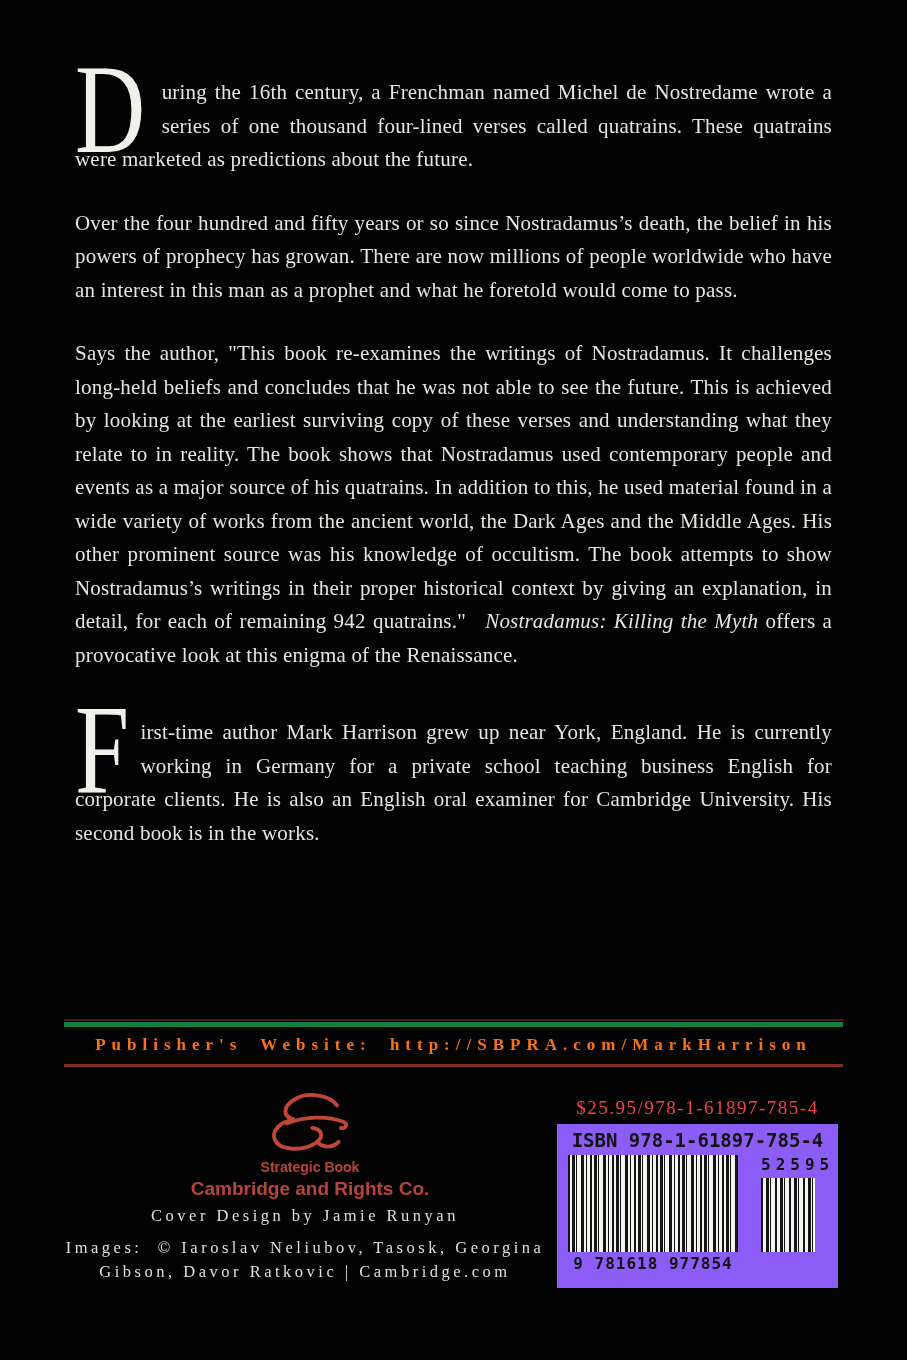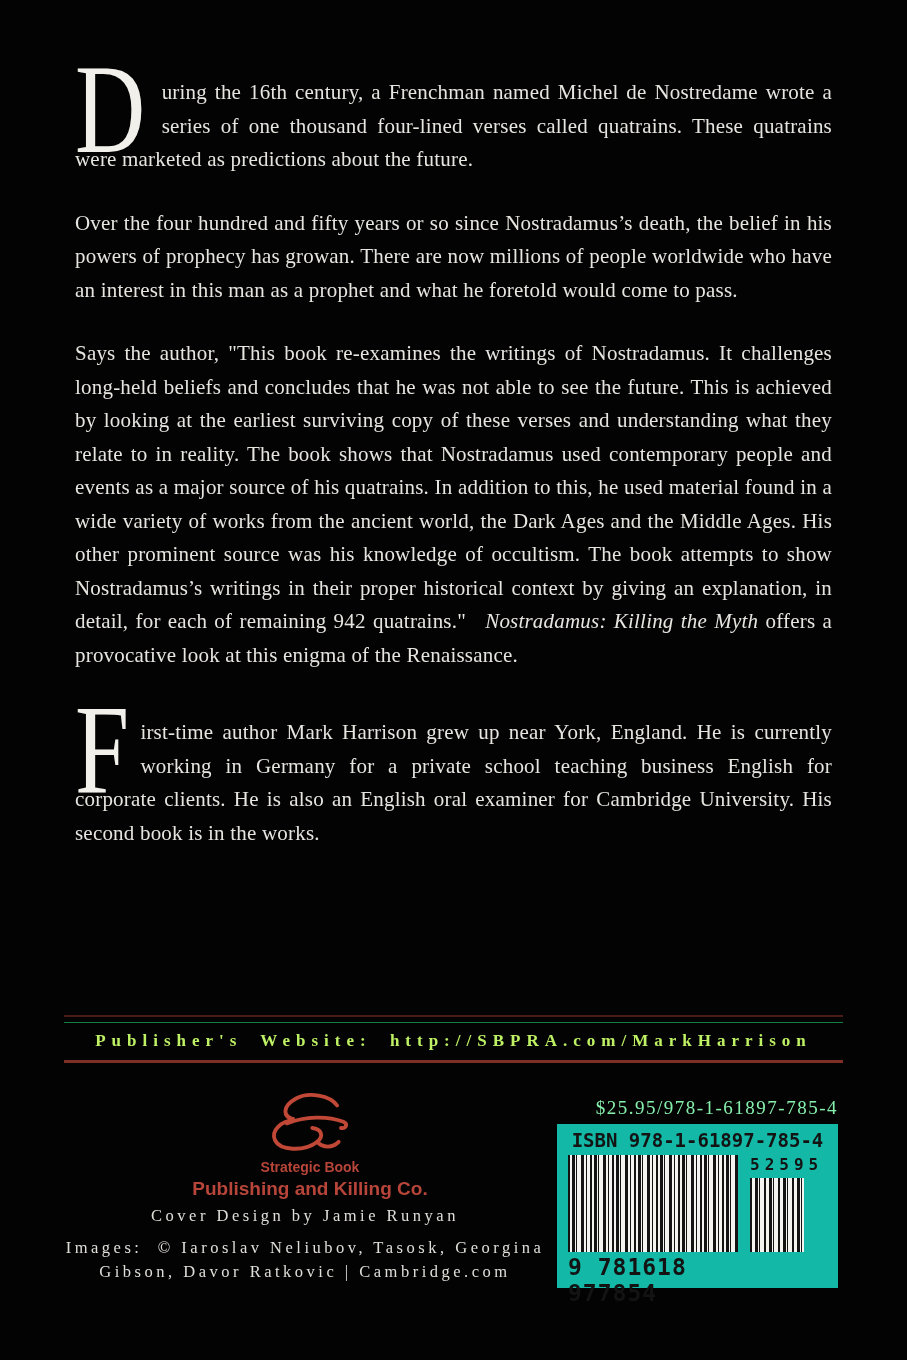--- a/index.html
+++ b/index.html
@@ -16,62 +16,62 @@
   .para.last{margin-top:44px;}
   .dropcap{
     float:left;font-size:128px;line-height:67px;padding-right:10px;
     margin-right:-16px;color:#f2f0ea;
     transform:scaleX(.76);transform-origin:0 50%;
   }
   .ital{font-style:italic;margin-left:12px;}
   
   .pub-band{
     position:absolute;top:1022px;left:64px;width:779px;box-sizing:border-box;
-    border-top:1px solid #15803d;border-bottom:3px solid #7e2f25;
+    border-top:5px solid #15803d;border-bottom:3px solid #7e2f25;
     padding:8px 0 9px;text-align:center;
-    color:#bef264;font-size:17px;font-weight:bold;
+    color:#f97316;font-size:17px;font-weight:bold;
     letter-spacing:6px;word-spacing:8px;
   }
   .pub-band::before{
     content:"";position:absolute;left:0;right:0;top:-8px;height:2px;background:#4a1c15;
   }
   
   .logo-block{position:absolute;top:1090px;left:75px;width:470px;text-align:center;}
   .logo-glyph{display:inline-block;width:96px;height:62px;}
   .pub-name{
     font-family:"Liberation Sans","DejaVu Sans",sans-serif;font-weight:bold;
     color:#b8453a;line-height:22px;
   }
   .pub-name .l1{font-size:14px;}
   .pub-name .l2{font-size:19px;}
   
   .price{
-    position:absolute;top:1097px;left:557px;width:281px;text-align:right;
-    color:#86efac;font-size:19px;letter-spacing:1.5px;
+    position:absolute;top:1097px;left:557px;width:281px;text-align:center;
+    color:#ef4444;font-size:19px;letter-spacing:1.5px;
   }
   .barcode-box{
     position:absolute;top:1124px;left:557px;width:281px;height:164px;
-    background:#14b8a6;box-sizing:border-box;padding:5px 11px 16px;
+    background:#8b5cf6;box-sizing:border-box;padding:5px 11px 16px;
   }
   .bc-mono{font-family:"DejaVu Sans Mono","Liberation Mono",monospace;font-weight:bold;color:#131313;}
   .isbn-line{font-size:19px;text-align:center;letter-spacing:0;}
   .bars-row{display:flex;margin-top:4px;}
   .main-col{width:170px;}
   .main-bars{
     height:97px;
     background:
       repeating-linear-gradient(90deg,
         #131313 0 2px,#f4f3ef 2px 4px,
         #131313 4px 7px,#f4f3ef 7px 8px,
         #131313 8px 9px,#f4f3ef 9px 13px,
         #131313 13px 16px,#f4f3ef 16px 18px,
         #131313 18px 19px,#f4f3ef 19px 22px);
   }
-  .ean-digits{font-size:23px;text-align:left;margin-top:2px;letter-spacing:1px;}
-  .supp-col{width:54px;margin-left:12px;}
+  .ean-digits{font-size:16px;text-align:center;margin-top:2px;letter-spacing:1px;}
+  .supp-col{width:54px;margin-left:23px;}
   .supp-digits{font-size:16px;text-align:center;letter-spacing:5px;}
   .supp-bars{
     height:74px;margin-top:4px;
     background:
       repeating-linear-gradient(90deg,
         #131313 0 2px,#f4f3ef 2px 5px,
         #131313 5px 8px,#f4f3ef 8px 9px,
         #131313 9px 10px,#f4f3ef 10px 14px);
   }
   
@@ -112,21 +112,21 @@
       <svg viewBox="0 0 120 80" width="96" height="62">
         <g fill="none" stroke="#c14836" stroke-width="5" stroke-linecap="round">
           <path d="M95 20 C86 7, 58 2, 42 11 C24 21, 24 35, 40 38 C22 41, 9 52, 15 65 C21 78, 52 80, 69 67 C79 59, 74 50, 63 49"></path>
           <path d="M30 43 C54 34, 82 33, 103 41 C109 43.5, 107 50, 100 49"></path>
           <path d="M69 67 C77 75, 89 75, 97 67"></path>
         </g>
       </svg>
     </span>
     <div class="pub-name">
       <div class="l1">Strategic Book</div>
-      <div class="l2">Publishing and Killing Co.</div>
+      <div class="l2">Cambridge and Rights Co.</div>
     </div>
   </div>
 
   <div class="price">$25.95/978-1-61897-785-4</div>
 
   <div class="barcode-box">
     <div class="bc-mono isbn-line">ISBN 978-1-61897-785-4</div>
     <div class="bars-row">
       <div class="main-col">
         <div class="main-bars"></div>

